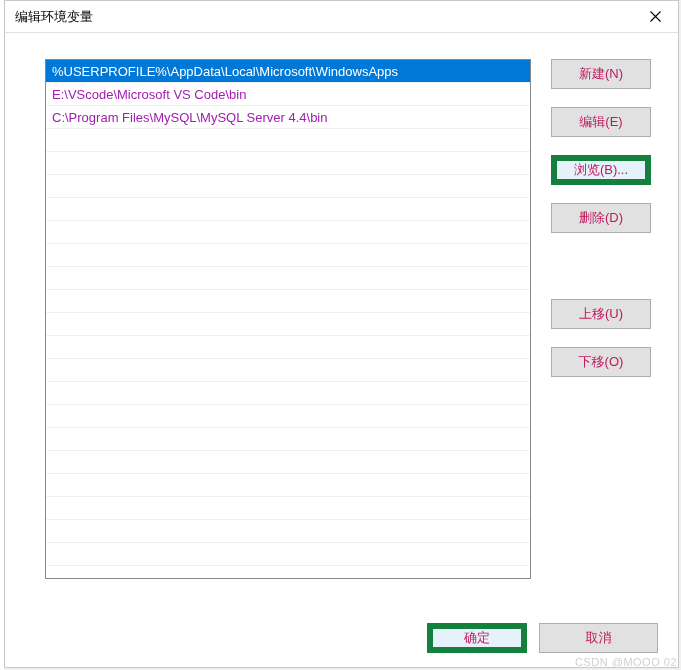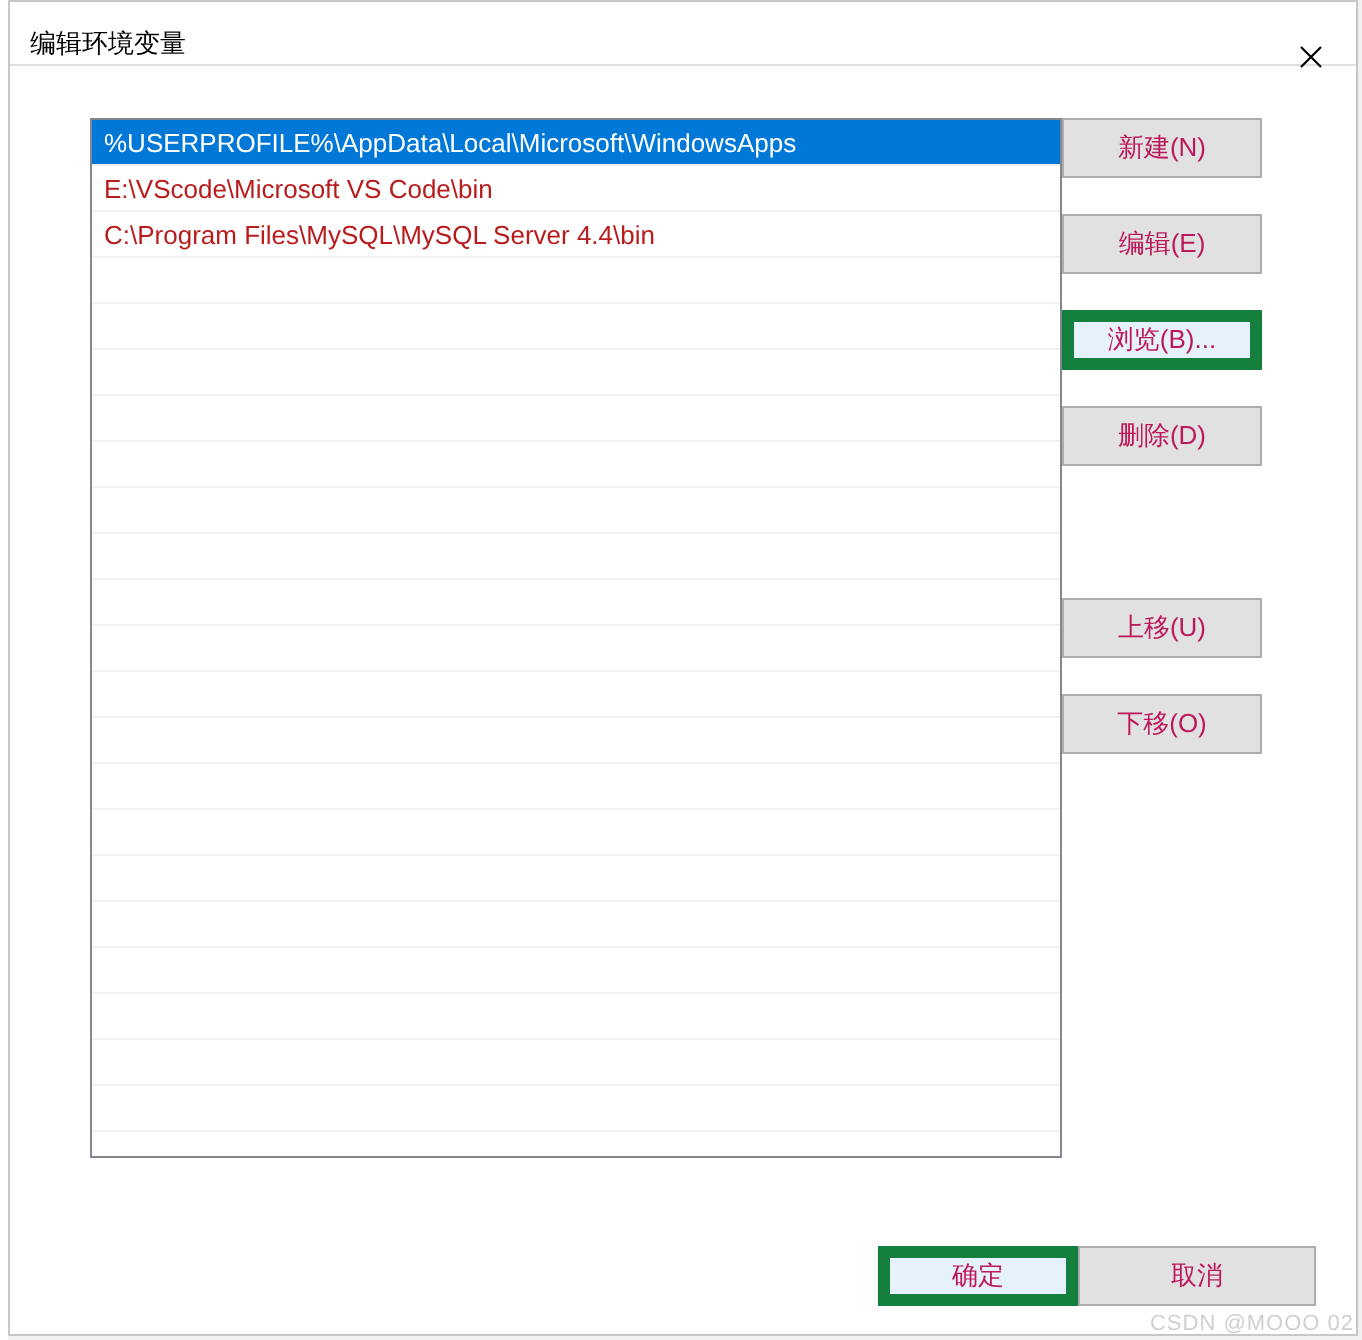--- a/index.html
+++ b/index.html
@@ -30,23 +30,23 @@
       width: 675px;
       height: 668px;
       background: #ffffff;
       border: 1px solid #c8c8c8;
       display: flex;
       flex-direction: column;
     }
     .titlebar {
       height: 32px;
       display: flex;
-      align-items: flex-start;
+      align-items: center;
       justify-content: space-between;
-      padding: 12px 0 0 10px;
+      padding: 0 0 0 10px;
       border-bottom: 1px solid #e0e0e0;
     }
     .title-text {
       color: #000;
       font-size: 13px;
     }
     .close-btn {
       width: 45px;
       height: 30px;
       display: flex;
@@ -59,33 +59,34 @@
       height: 11px;
     }
     .content-area {
       flex: 1;
       padding: 26px 20px 14px 40px;
       display: flex;
       flex-direction: column;
     }
     .main-row {
       display: flex;
+      gap: 20px;
       flex: 1;
     }
     .listbox {
       width: 486px;
       height: 520px;
       background: #ffffff;
       border: 1px solid #828790;
       overflow: hidden;
     }
     .list-item {
       height: 23px;
       padding: 3px 6px;
-      color: #b91c1c;
+      color: #a21caf;
       font-size: 13px;
       white-space: nowrap;
       border-bottom: 1px solid #f0f0f0;
       cursor: default;
       line-height: 17px;
     }
     .list-item.selected {
       background: #0078d7;
       color: #ffffff;
     }
@@ -111,20 +112,21 @@
     }
     .win-button.focused {
       border: 6px solid #15803d;
       background: #e5f1fb;
     }
     .gap-small { height: 18px; }
     .gap-large { height: 66px; }
     .bottom-row {
       display: flex;
       justify-content: flex-end;
+      gap: 12px;
       margin-top: 22px;
     }
     .bottom-row .win-button {
       width: 119px;
     }
     .bottom-row .win-button.focused {
       width: 100px;
     }
     .watermark {
       position: absolute;

